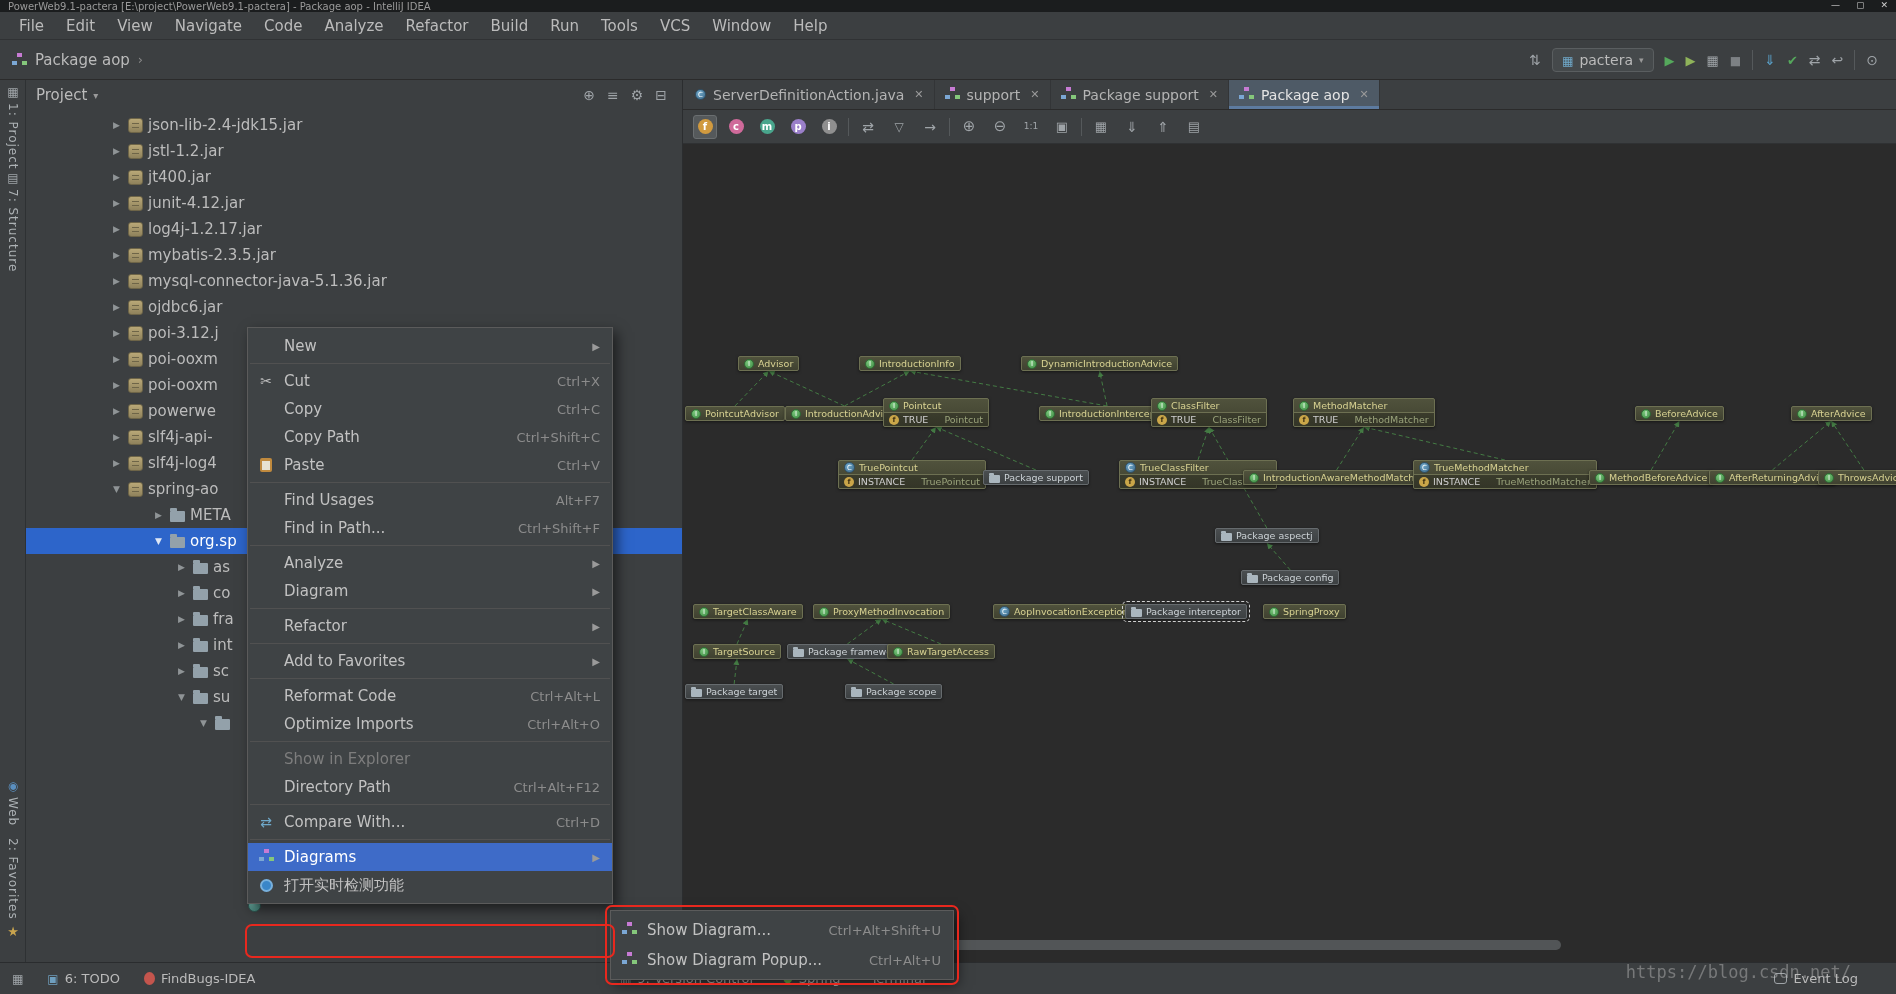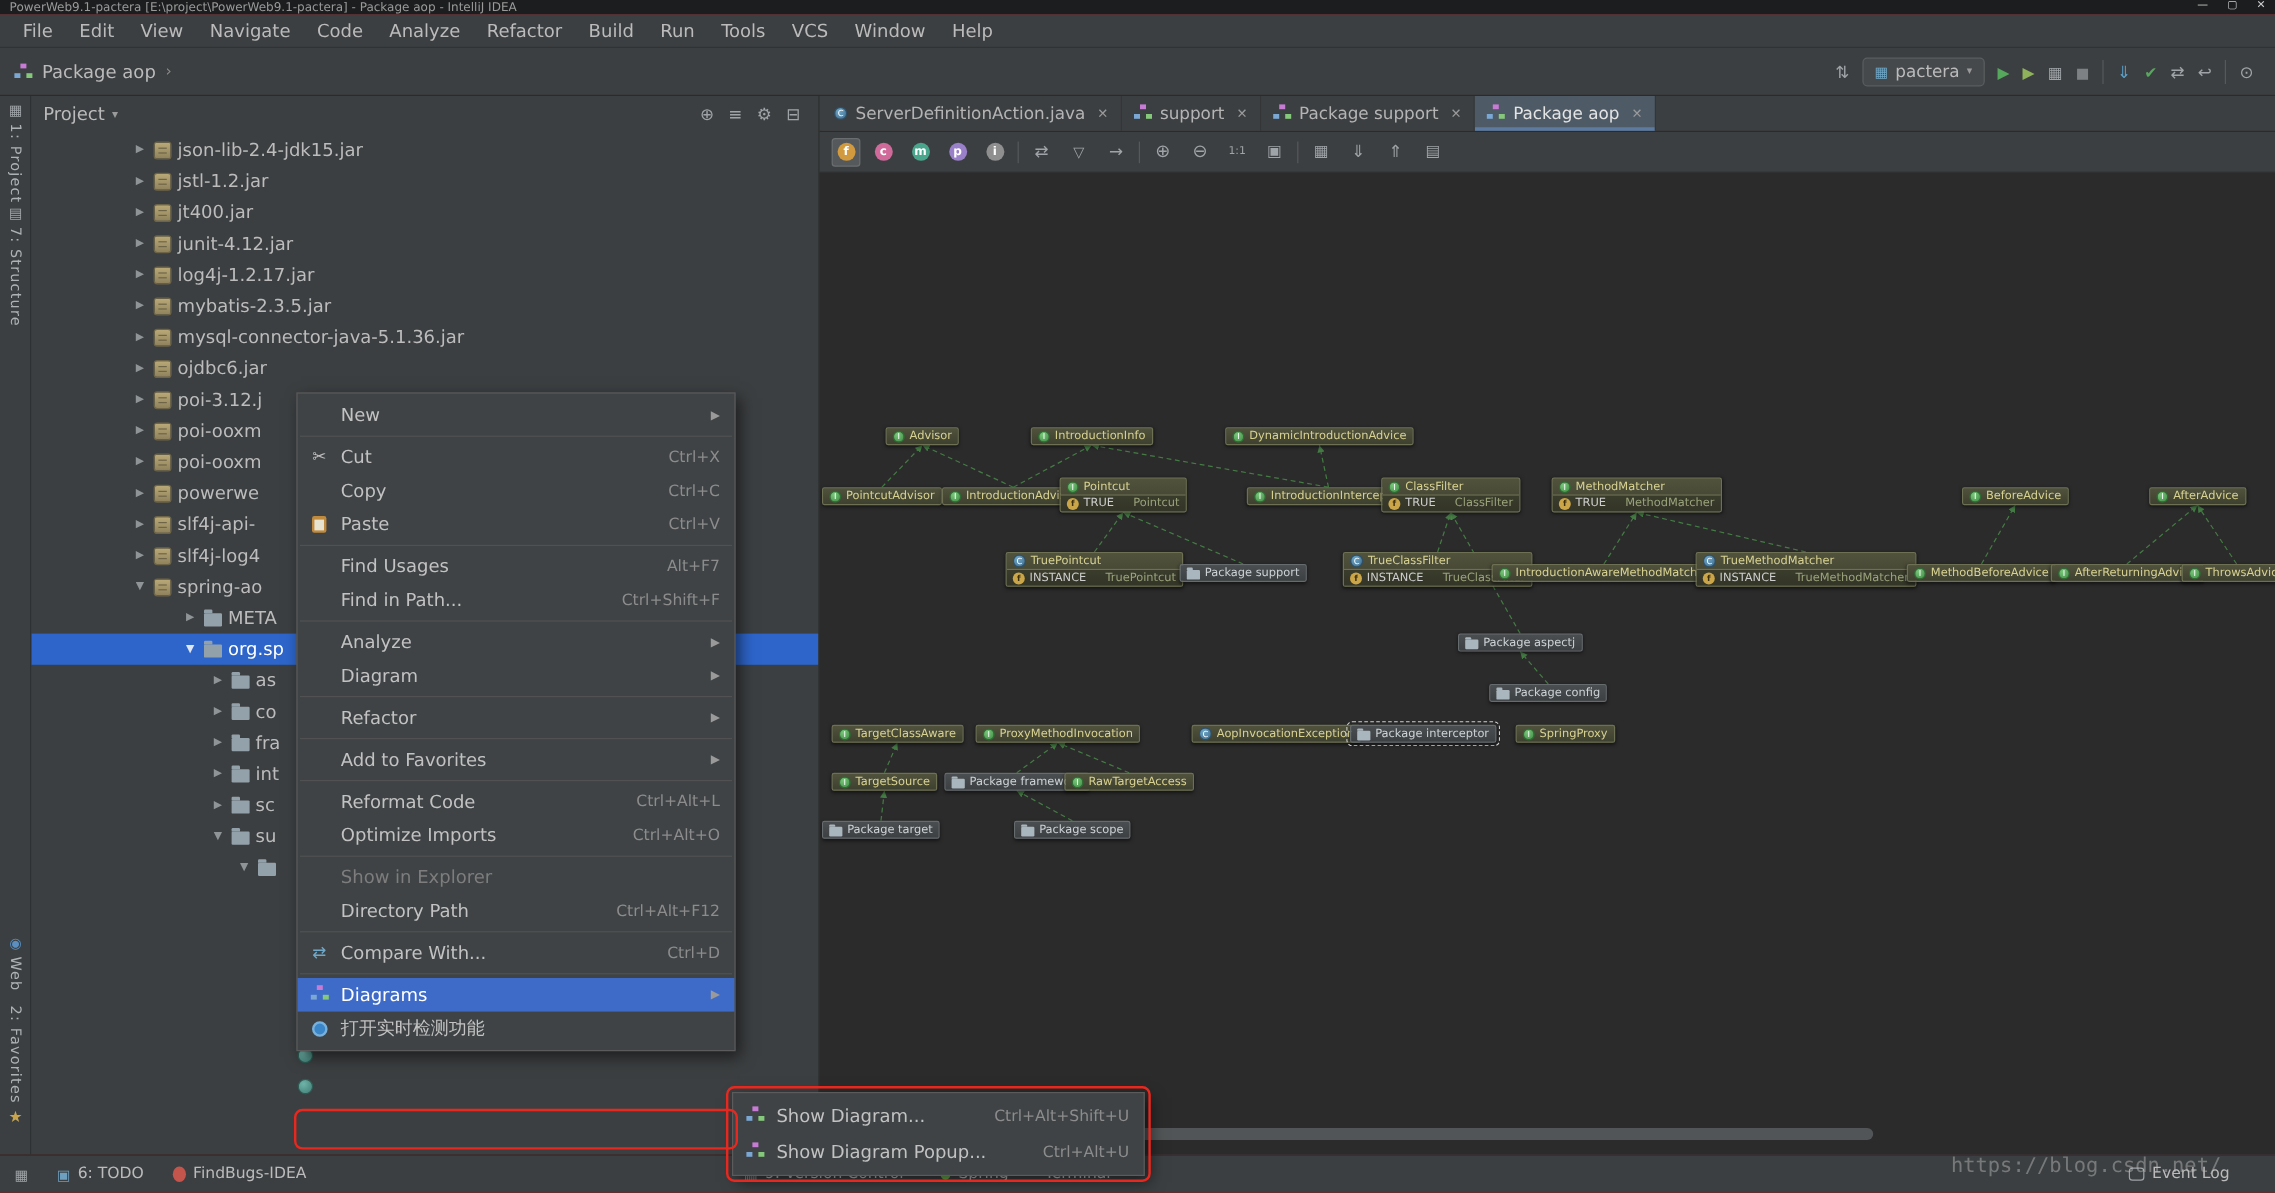--- a/index.html
+++ b/index.html
@@ -1,21 +1,21 @@
 <!DOCTYPE html>
 <html><head>
 <meta charset="utf-8">
 <style>
   * { box-sizing: border-box; margin: 0; padding: 0; }
   html,body { width:1896px; height:994px; }
   body {
     font-family: "DejaVu Sans", "Liberation Sans", sans-serif;
     background:#2b2b2b; overflow:hidden;
   }
-  #app { position:relative; width:1896px; height:994px; background:#b91c1c; overflow:hidden; }
+  #app { position:relative; width:1896px; height:994px; background:#1d4ed8; overflow:hidden; }
 
   
   .titlebar { height:12px; background:#1b1d1e; color:#9a9a9a; font-size:10px;
     display:flex; align-items:flex-start; padding:0 8px; overflow:hidden; }
   .titlebar .t { flex:1; white-space:nowrap; transform:translateY(1px); }
   .win-controls { display:flex; gap:16px; font-size:9px; color:#cfcfcf; }
 
   
   .menubar { height:28px; background:#3c3f41; display:flex; align-items:center;
     padding-left:8px; border-bottom:1px solid #303234; color:#bbbbbb; font-size:15px; }
@@ -721,20 +721,25 @@
         </span>
         <span class="lab">Cut</span>
         <span class="sc">Ctrl+X</span>
       </div>
       <div class="cmi">
         <span class="icol"></span>
         <span class="lab">Copy</span>
         <span class="sc">Ctrl+C</span>
       </div>
       <div class="cmi">
+        <span class="icol"></span>
+        <span class="lab">Copy Path</span>
+        <span class="sc">Ctrl+Shift+C</span>
+      </div>
+      <div class="cmi">
         <span class="icol">
           <span class="ic ic-paste"></span>
         </span>
         <span class="lab">Paste</span>
         <span class="sc">Ctrl+V</span>
       </div>
       <div class="csep"></div>
       <div class="cmi">
         <span class="icol"></span>
         <span class="lab">Find Usages</span>

